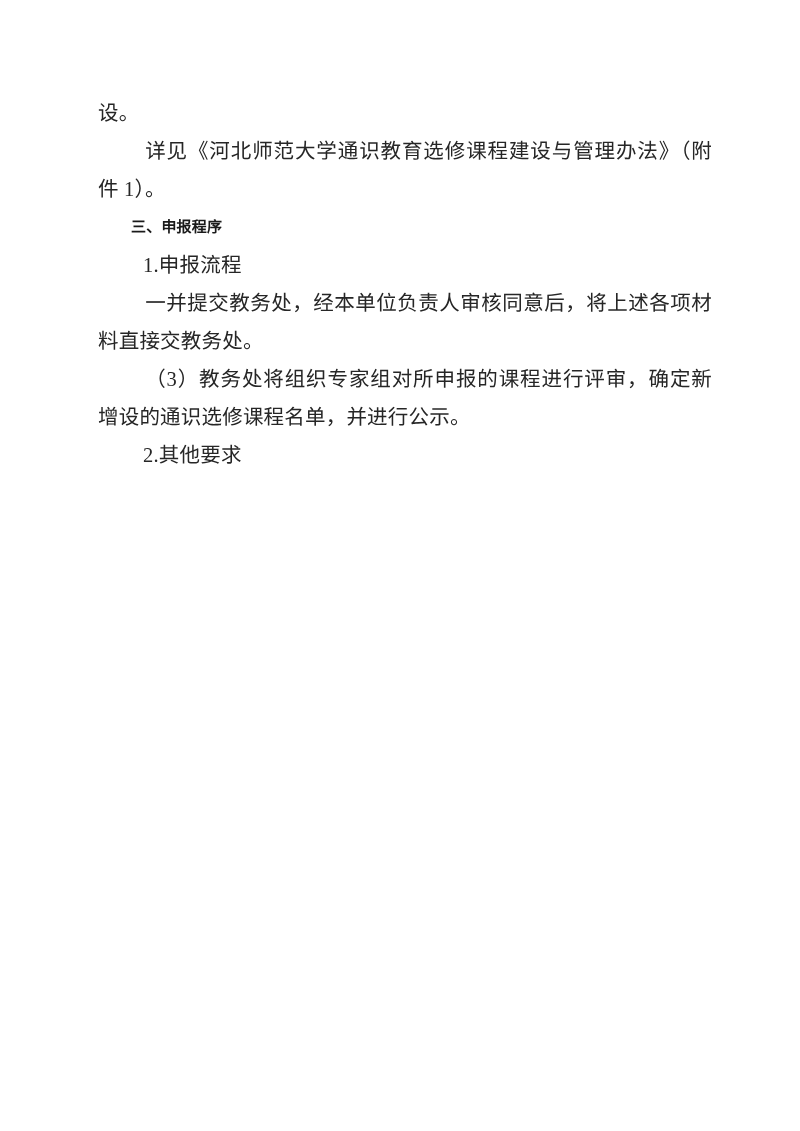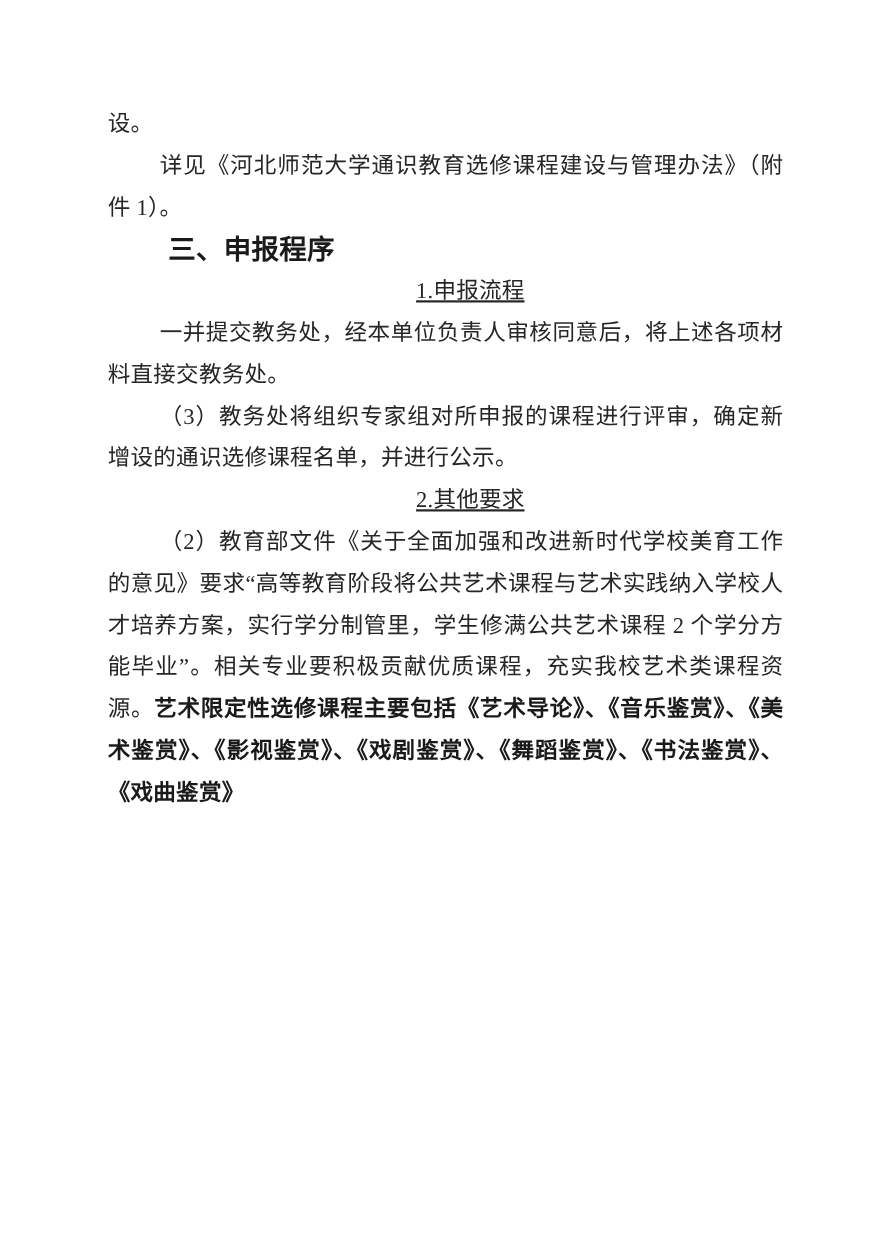--- a/index.html
+++ b/index.html
@@ -31,29 +31,28 @@
   }
   .doc p.body-indent {
     text-indent: 2.3em;
   }
   .doc p.continuation {
     text-indent: 0;
   }
   .doc p.section-heading {
     font-family: "Liberation Sans", "DejaVu Sans", sans-serif;
     font-weight: bold;
-    font-size: 25px;
+    font-size: 15px;
     color: #1a1a1a;
     text-indent: 2.2em;
     text-align: left;
   }
   .doc p.subsection-heading {
     text-indent: 2.2em;
-    text-align: center;
-    text-decoration: underline;
+    text-align: left;
   }
   .doc .bold-seg {
     font-weight: bold;
     color: #1a1a1a;
   }
 </style>
 </head>
 <body>
 
 <div class="page">
@@ -69,18 +68,15 @@
 
 
 
     <p class="body-indent">一并提交教务处，经本单位负责人审核同意后，将上述各项材料直接交教务处。</p>
 
     <p class="body-indent">（3）教务处将组织专家组对所申报的课程进行评审，确定新增设的通识选修课程名单，并进行公示。</p>
 
     <p class="subsection-heading">2.其他要求</p>
 
 
-    <p class="body-indent">
-      <span>（2）教育部文件《关于全面加强和改进新时代学校美育工作的意见》要求“高等教育阶段将公共艺术课程与艺术实践纳入学校人才培养方案，实行学分制管里，学生修满公共艺术课程 2 个学分方能毕业”。相关专业要积极贡献优质课程，充实我校艺术类课程资源。</span><span class="bold-seg">艺术限定性选修课程主要包括《艺术导论》、《音乐鉴赏》、《美术鉴赏》、《影视鉴赏》、《戏剧鉴赏》、《舞蹈鉴赏》、《书法鉴赏》、《戏曲鉴赏》</span>
-    </p>
 
   </div>
 </div>
 
 </body></html>

